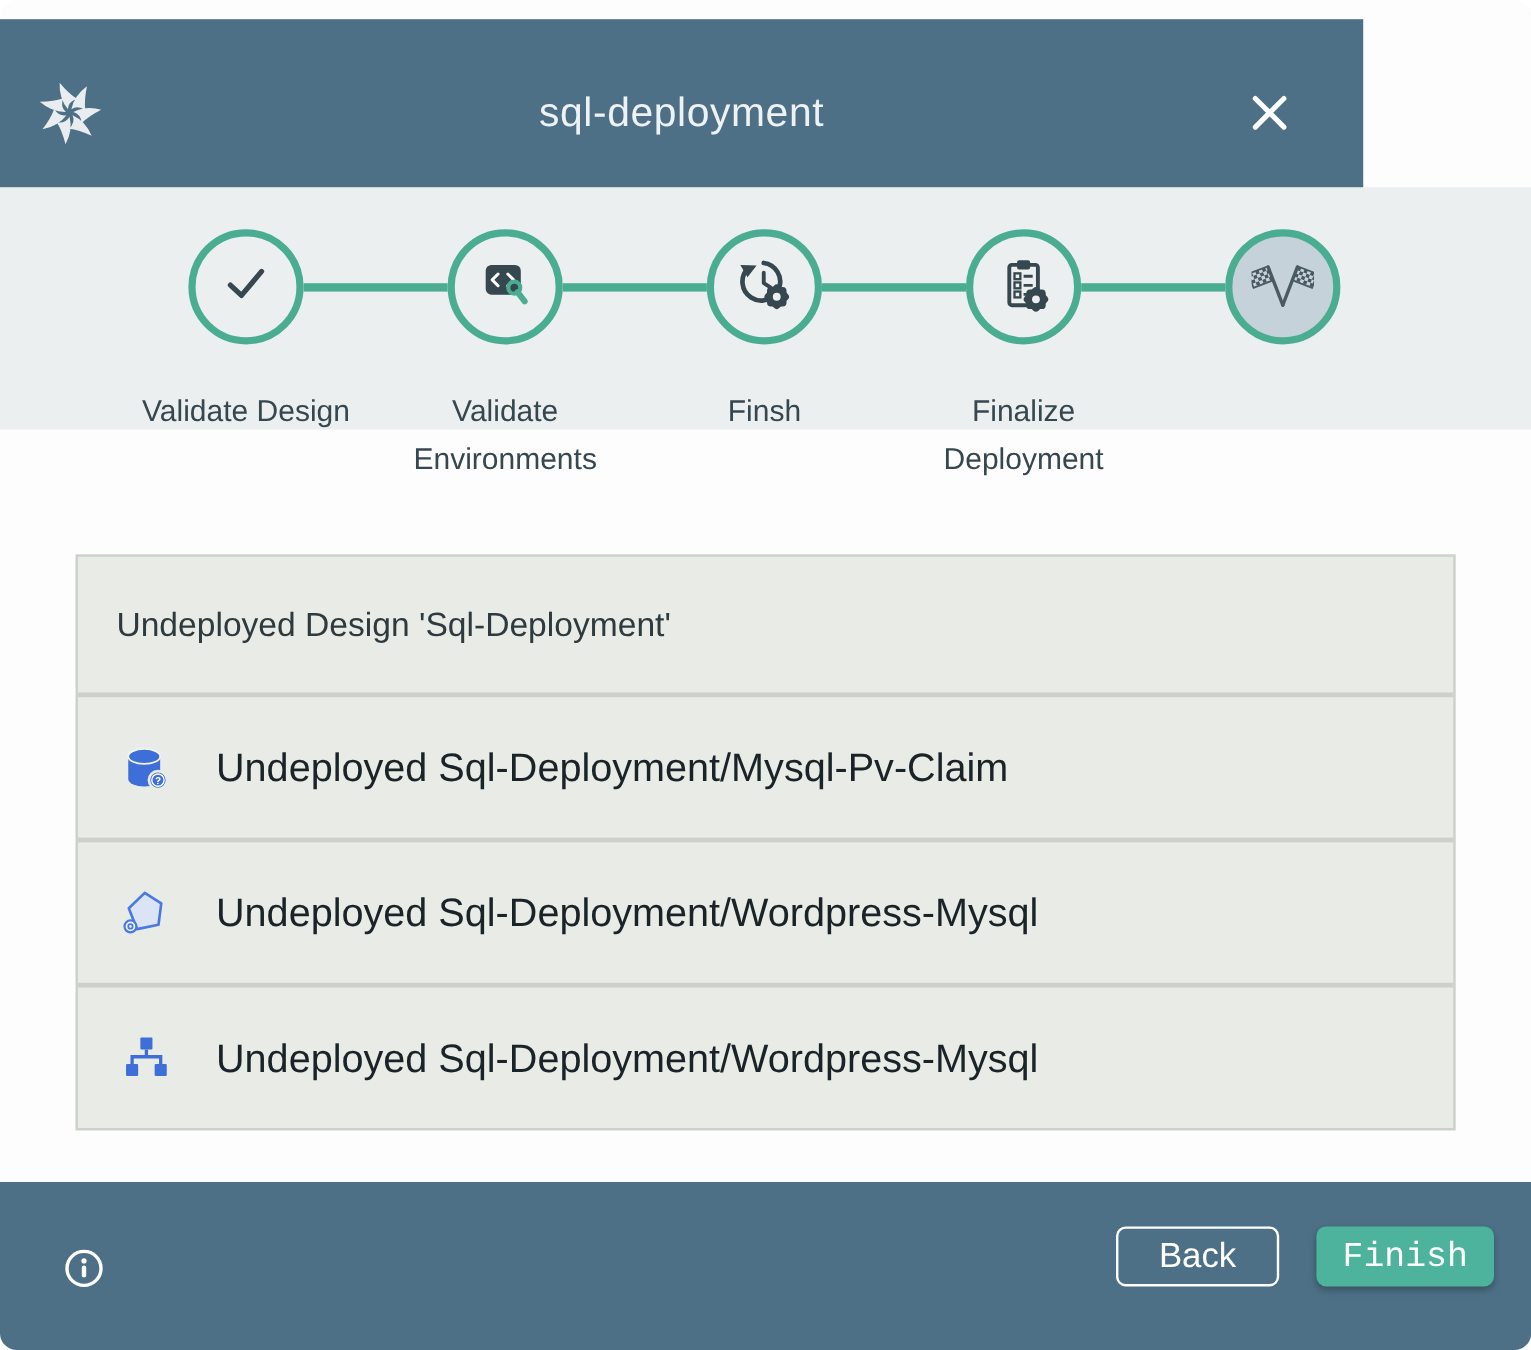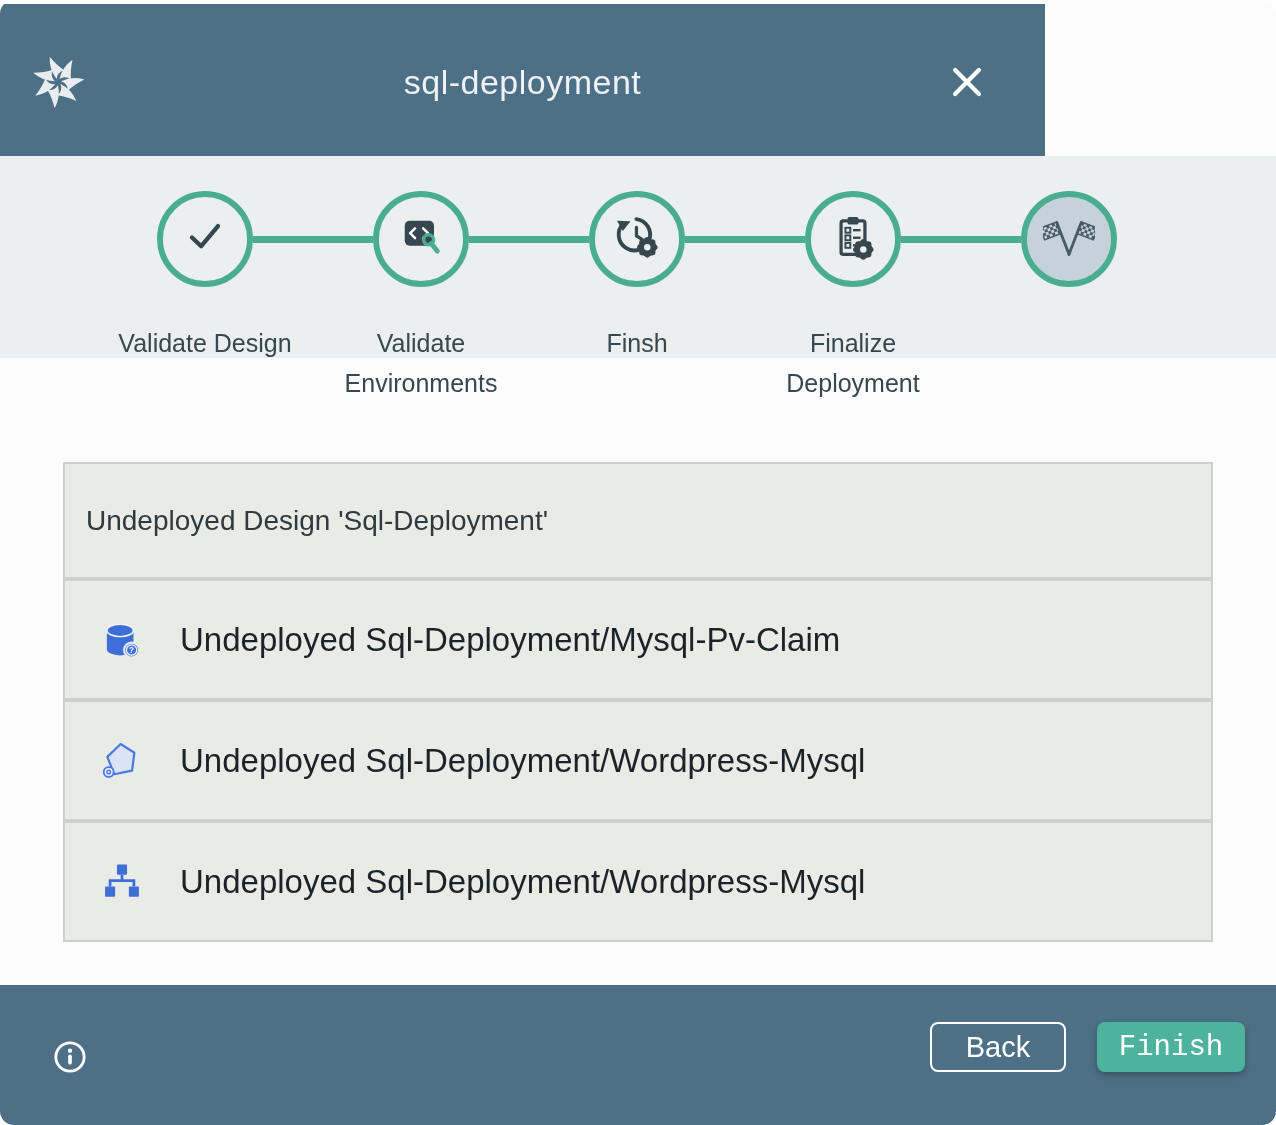--- a/index.html
+++ b/index.html
@@ -13,21 +13,21 @@
     --blue-icon:#3e6fd9;
     --finish-step-fill:#c6d2d9;
     --text-dark:#1a2327;
   }
   *{box-sizing:border-box;margin:0;padding:0;}
   html,body{width:1276px;height:1125px;background:#fff;overflow:hidden;
     font-family:"Liberation Sans","DejaVu Sans",sans-serif;}
   .modal{position:absolute;inset:0;border-radius:14px;overflow:hidden;background:#fdfdfd;}
 
   
-  .hdr{position:absolute;left:0;top:4px;width:1045px;height:156px;background:var(--bar-bg);}
+  .hdr{position:absolute;left:0;top:16px;width:1136px;height:156px;background:var(--bar-bg);}
   .hdr .logo{position:absolute;left:31px;top:51px;width:54px;height:54px;}
   .hdr h1{position:absolute;left:0;top:0;width:100%;height:156px;line-height:156px;
     text-align:center;font-size:34px;font-weight:400;color:#eef2f4;letter-spacing:.5px;}
   .hdr .close{position:absolute;right:56px;top:56px;width:44px;height:44px;border:none;
     background:transparent;cursor:pointer;padding:0;}
 
   
   .stepper{position:absolute;left:0;top:156px;width:1276px;height:202px;background:var(--stepper-bg);}
   .step-row{display:flex;align-items:center;margin:35px 0 0 157px;width:960px;height:96px;}
   .circle{width:96px;height:96px;border-radius:50%;border:6px solid var(--teal);
@@ -36,21 +36,21 @@
   .circle svg{width:52px;height:52px;}
   .conn{width:120px;height:7px;background:var(--teal);flex:0 0 auto;}
   .label-row{display:flex;margin:36px 0 0 97px;width:1080px;}
   .label-row .lbl{width:216px;text-align:center;font-size:25px;line-height:40px;
     color:var(--icon-dark);}
 
   
   .content{position:absolute;left:0;top:433px;width:1276px;height:552px;background:#fdfdfd;}
   .card{position:absolute;left:63px;top:29px;width:1150px;background:var(--card-bg);
     border:2px solid var(--card-border);}
-  .card-header{height:113px;display:flex;align-items:center;padding-left:21px;
+  .card-header{height:113px;display:flex;align-items:center;padding-left:32px;
     font-size:28px;color:#2e3a3e;}
   .row{height:121px;border-top:4px solid var(--card-border);display:flex;align-items:center;
     padding-left:35px;}
   .row .ric{width:44px;height:44px;flex:0 0 auto;margin-right:36px;}
   .row .rtxt{font-size:33px;color:var(--text-dark);}
 
   
   .ftr{position:absolute;left:0;top:985px;width:1276px;height:140px;background:var(--bar-bg);}
   .ftr .info{position:absolute;left:50px;top:37px;width:40px;height:40px;border:none;
     background:transparent;cursor:pointer;padding:0;margin-top:15px;}

